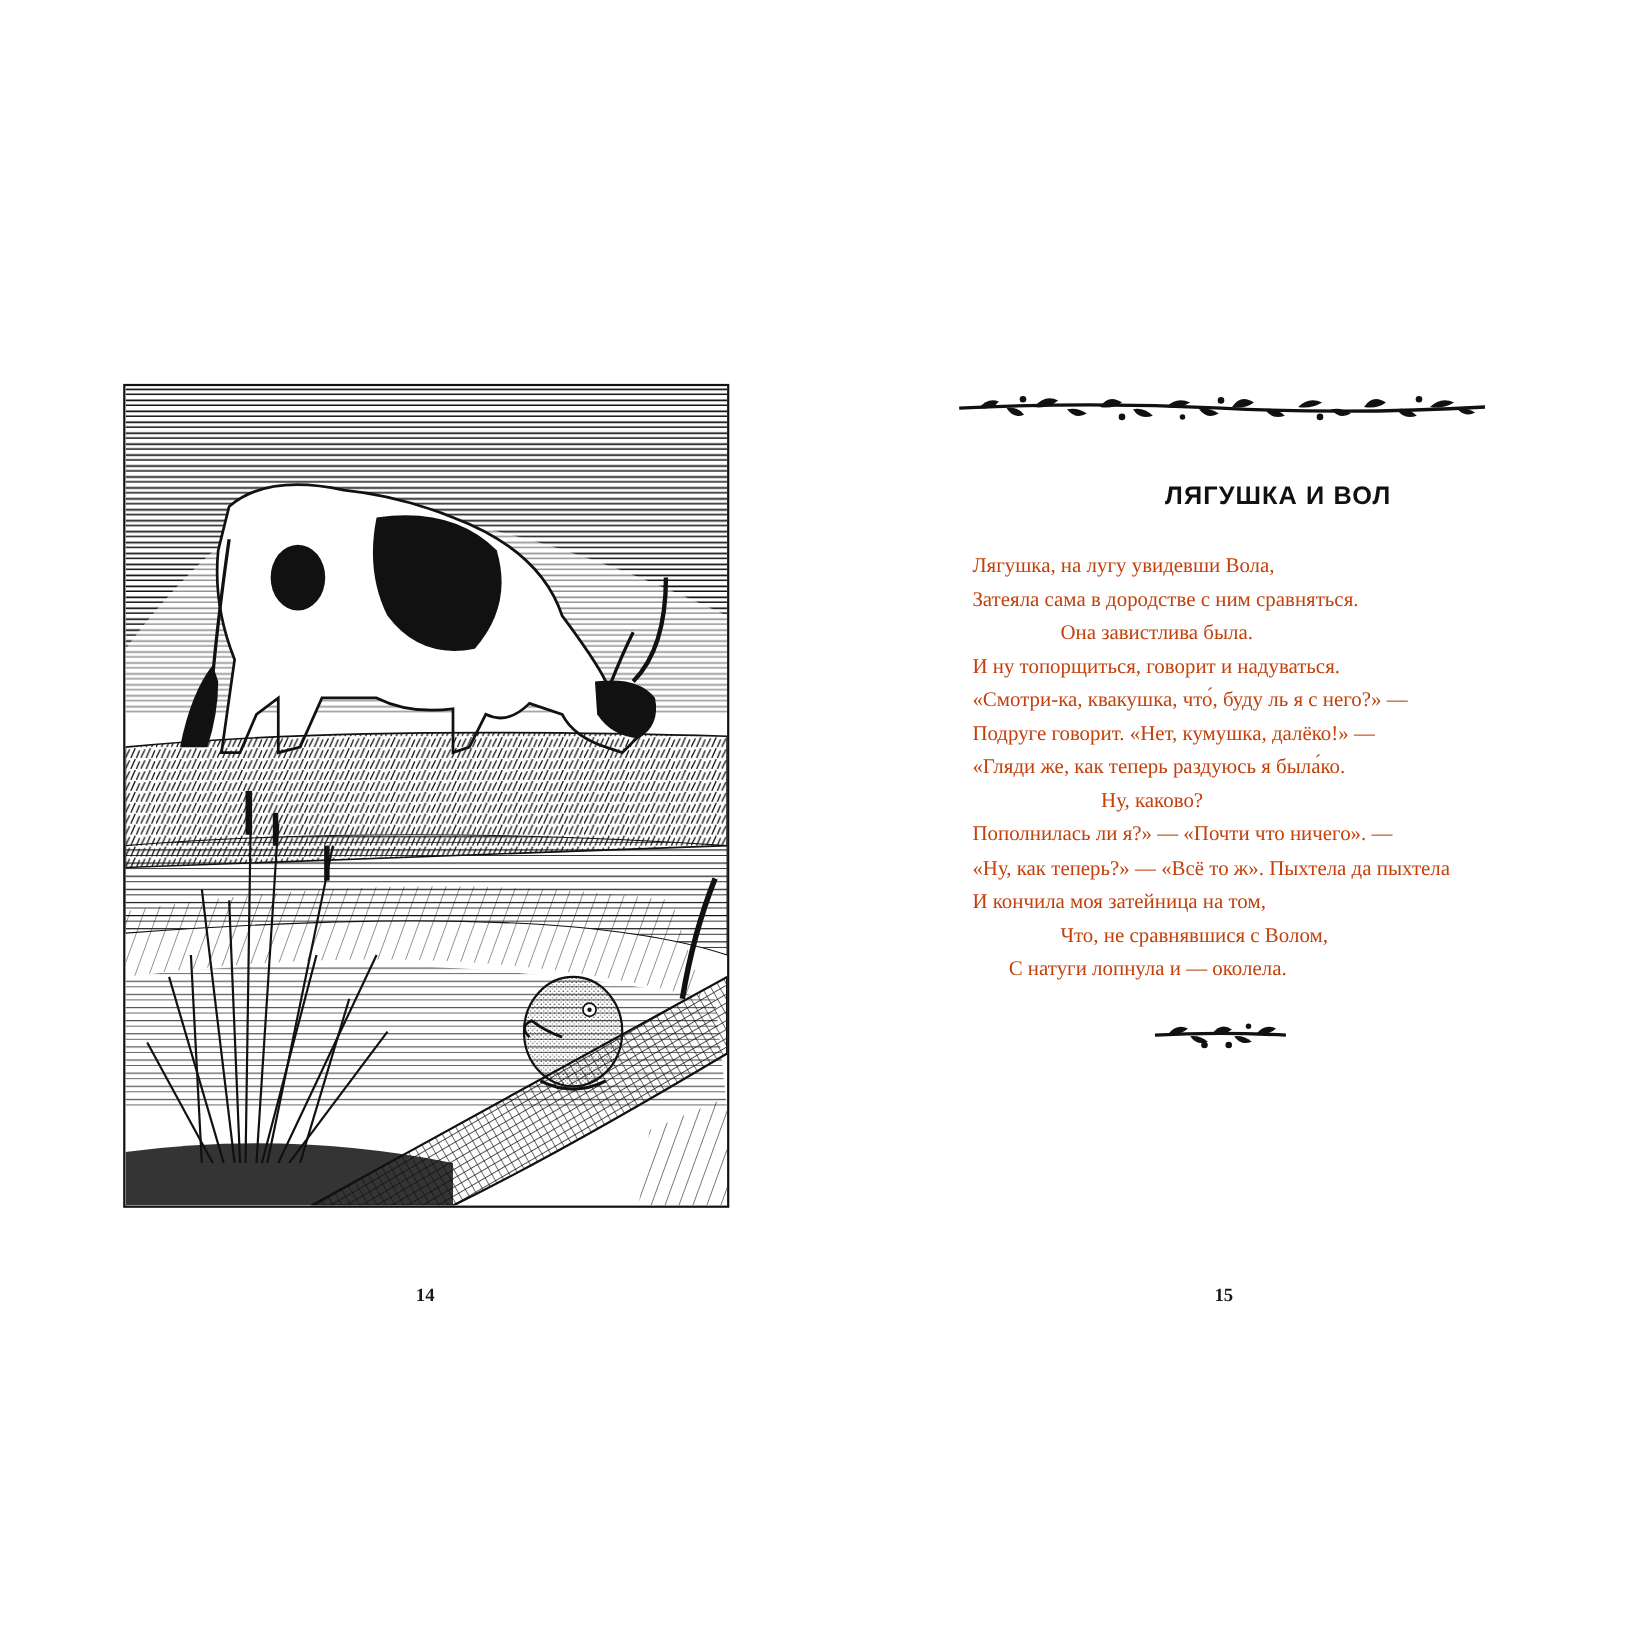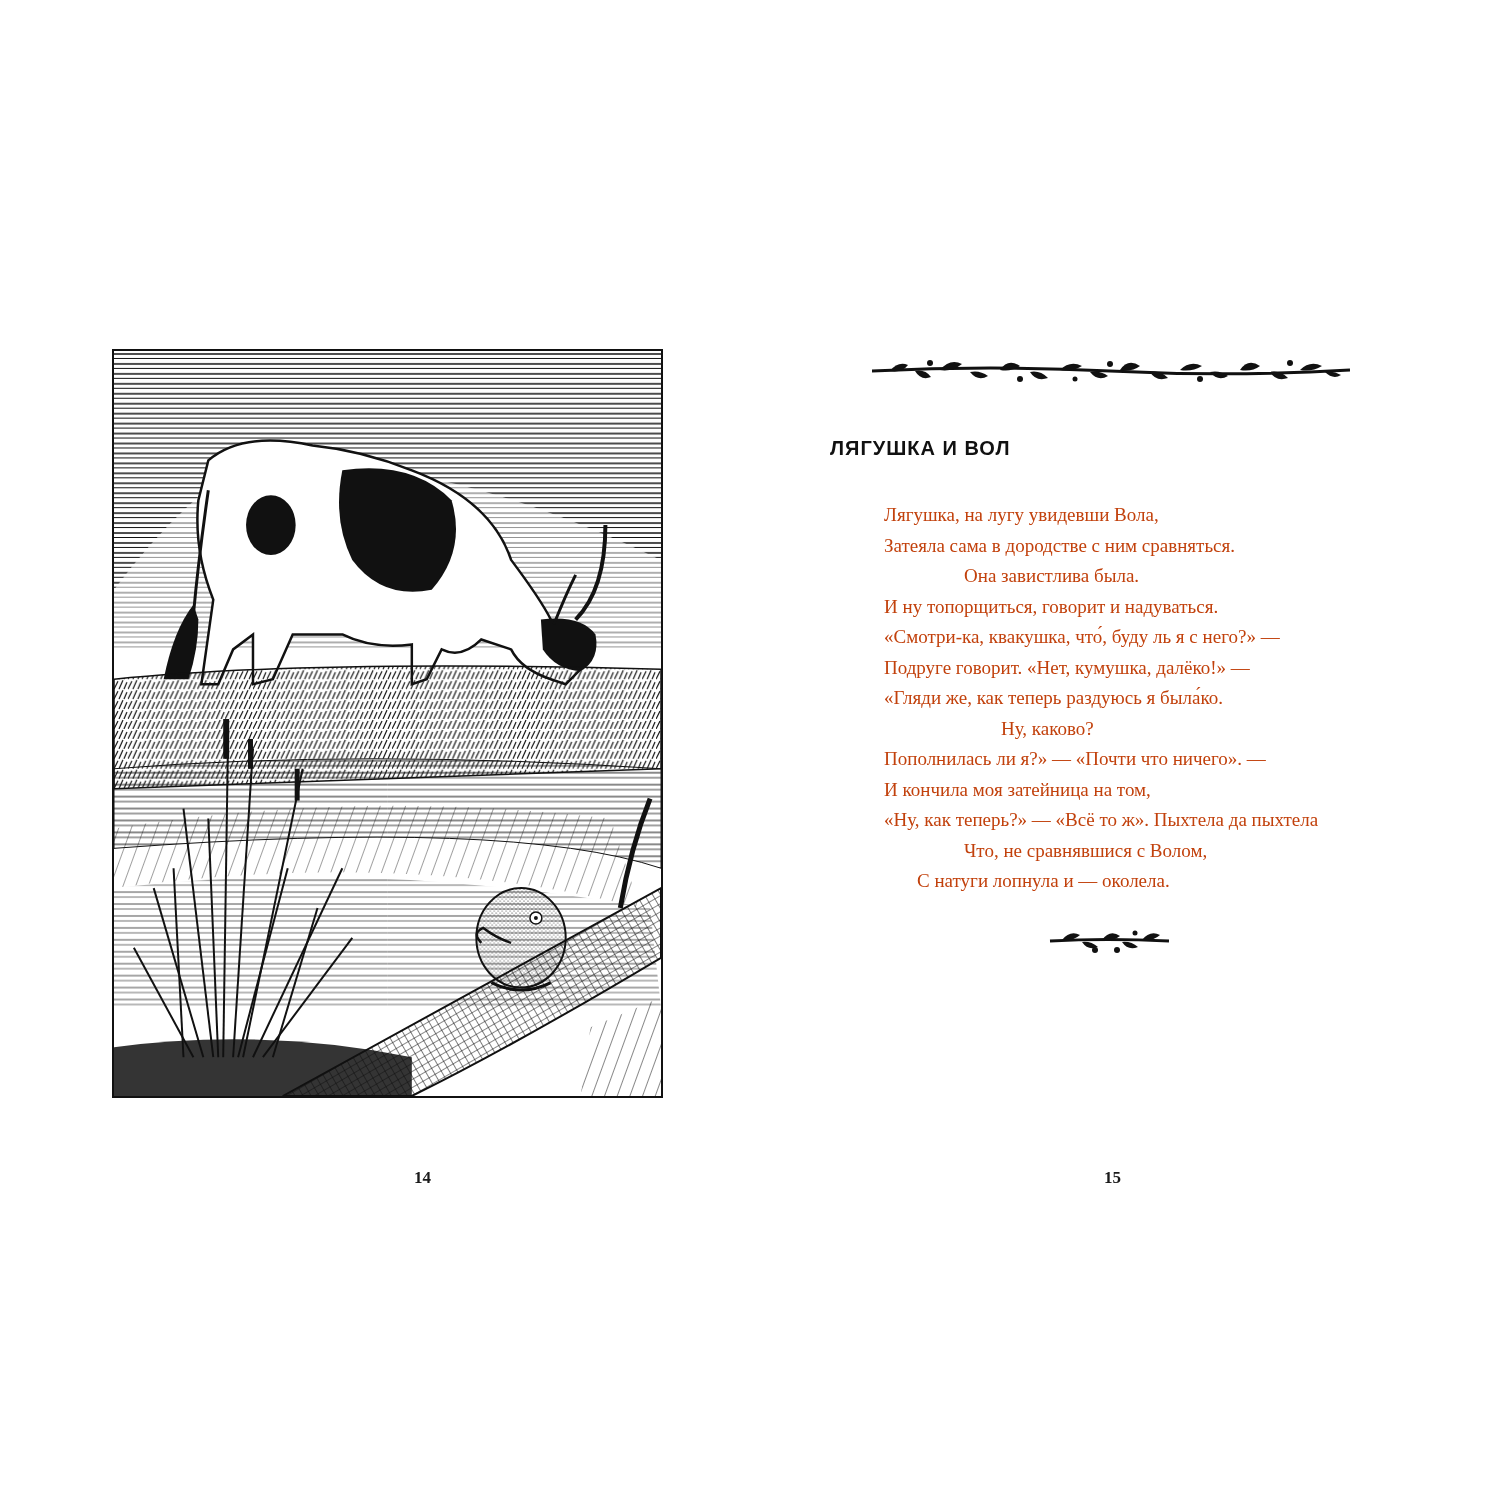--- a/index.html
+++ b/index.html
@@ -9,29 +9,29 @@
     .page { position: absolute; top: 0; height: 1500px; }
     .page-left { left: 0; width: 750px; }
     .page-right { left: 750px; width: 750px; }
 
     .illustration { position: absolute; left: 112px; top: 349px; width: 551px; height: 749px;
                     border: 2px solid #111; box-sizing: border-box; background: #fff; overflow: hidden; }
     .illustration svg { display: block; width: 100%; height: 100%; }
 
     .page-number { position: absolute; top: 1168px; font-size: 17px; font-weight: bold;
                    font-family: "Liberation Serif", serif; letter-spacing: 0; }
-    .page-number.left { left: 378px; margin-left: 36px; }
+    .page-number.left { left: 378px; }
     .page-number.right { left: 354px; }
 
     .ornament-top { position: absolute; left: 120px; top: 355px; width: 482px; height: 30px; }
     .ornament-bottom { position: absolute; left: 297px; top: 926px; width: 125px; height: 30px; }
 
-    .title { position: absolute; left: 0; width: 720px; top: 437px; text-align: left;
+    .title { position: absolute; left: 12px; width: 720px; top: 437px; text-align: center;
              font-family: "Liberation Sans", "DejaVu Sans", sans-serif; font-weight: bold;
-             font-size: 20px; letter-spacing: 1px; color: #111; padding-left: 0; }
+             font-size: 23px; letter-spacing: 1px; color: #111; padding-left: 0; }
     .title span { display: inline-block; margin-left: 80px; }
 
     .poem { position: absolute; left: 134px; top: 500px; margin: 0; padding: 0; list-style: none; }
     .poem li { font-size: 19px; line-height: 30.5px; white-space: nowrap; color: #c2410c; }
     .poem li.indent-1 { padding-left: 80px; }
     .poem li.indent-2 { padding-left: 117px; }
     .poem li.indent-3 { padding-left: 33px; }
   </style>
 </head>
 <body>
@@ -157,22 +157,22 @@
     <ol class="poem">
       <li>Лягушка, на лугу увидевши Вола,</li>
       <li>Затеяла сама в дородстве с ним сравняться.</li>
       <li class="indent-1">Она завистлива была.</li>
       <li>И ну топорщиться, говорит и надуваться.</li>
       <li>«Смотри-ка, квакушка, что́, буду ль я с него?» —</li>
       <li>Подруге говорит. «Нет, кумушка, далёко!» —</li>
       <li>«Гляди же, как теперь раздуюсь я была́ко.</li>
       <li class="indent-2">Ну, каково?</li>
       <li>Пополнилась ли я?» — «Почти что ничего». —</li>
+      <li>«Ну, как теперь?» — «Всё то ж». Пыхтела да пыхтела</li>
       <li>И кончила моя затейница на том,</li>
-      <li>«Ну, как теперь?» — «Всё то ж». Пыхтела да пыхтела</li>
       <li class="indent-1">Что, не сравнявшися с Волом,</li>
       <li class="indent-3">С натуги лопнула и — околела.</li>
     </ol>
 
     <svg class="ornament-bottom" viewBox="0 0 125 30">
       <path d="M3 15 Q60 12 122 15" stroke="#111" stroke-width="3" fill="none"></path>
       <g fill="#111">
         <path d="M15 14 q8 -10 18 -5 q-8 7 -18 5Z"></path>
           <path d="M35 16 q6 9 16 5 q-7 -6 -16 -5Z"></path>
         <path d="M55 14 q8 -11 18 -4 q-8 6 -18 4Z"></path>

